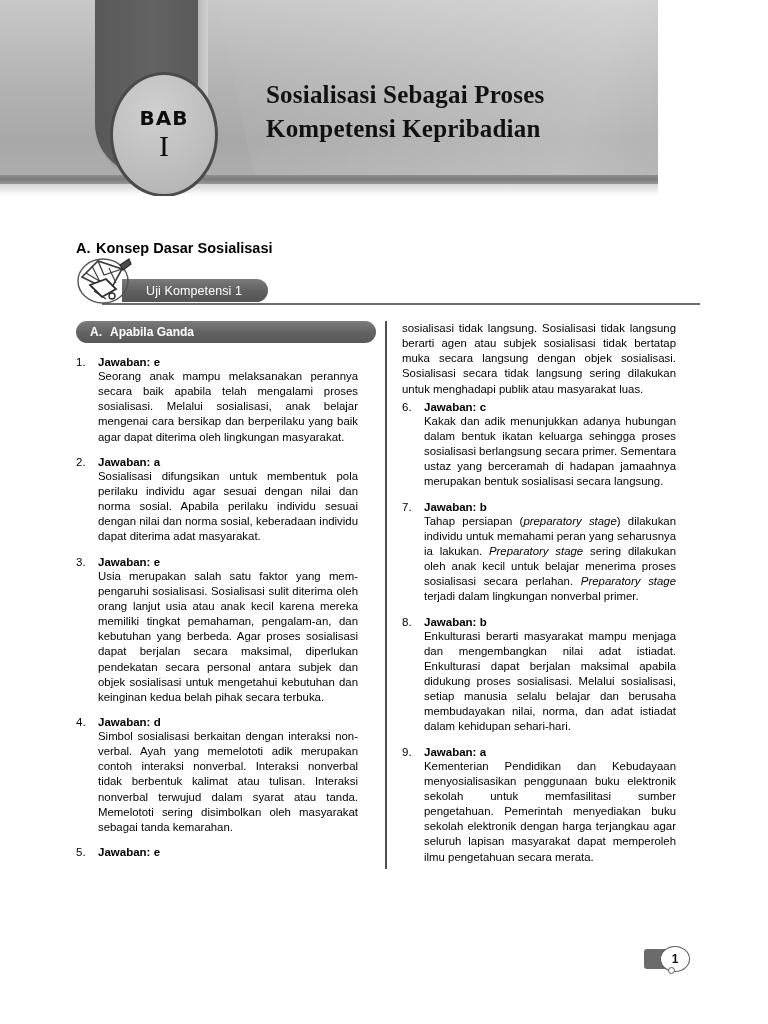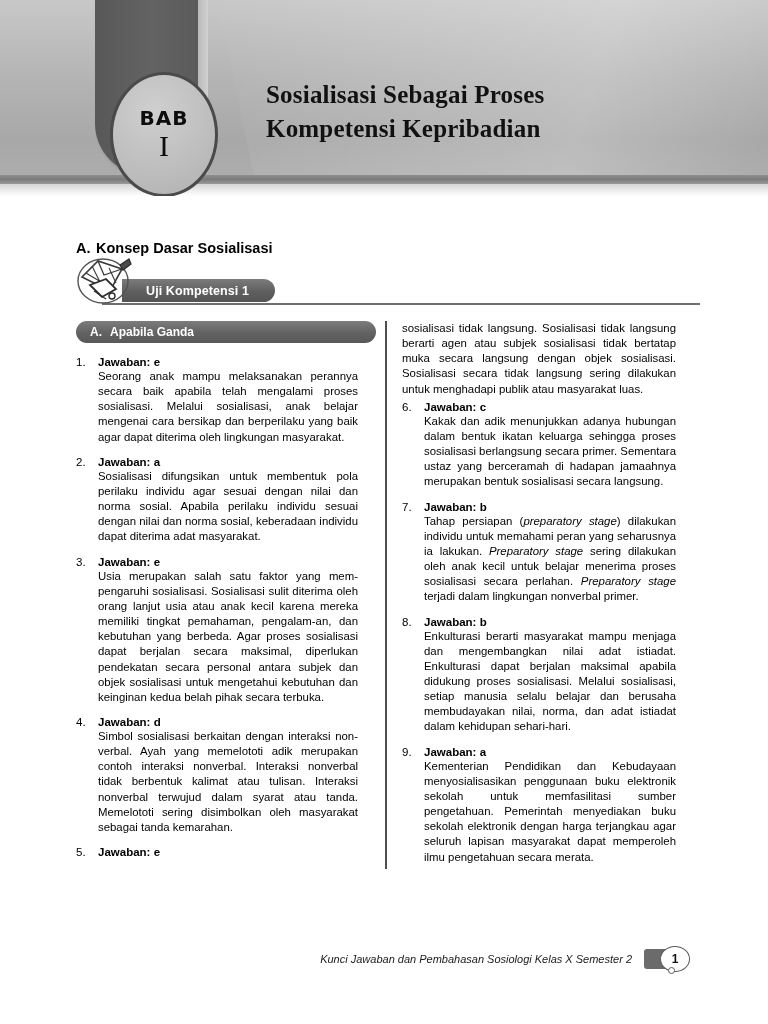--- a/index.html
+++ b/index.html
@@ -15,21 +15,21 @@
   .page {
     position: relative;
     width: 768px;
     height: 1024px;
     background: #ffffff;
   }
 
   
   .header {
     position: relative;
-    width: 768px;
+    width: 658px;
     height: 196px;
     overflow: hidden;
     background: linear-gradient(180deg, #c8c8c8 0%, #b4b4b4 40%, #a8a8a8 72%, #b0b0b0 100%);
   }
 
   
   .swoosh {
     position: absolute;
     pointer-events: none;
     border-radius: 50%;
@@ -193,21 +193,21 @@
     position: absolute;
     left: 46px;
     top: 2px;
     height: 23px;
     padding: 0 26px 0 24px;
     border-radius: 0 14px 14px 0;
     background: linear-gradient(180deg, #7b7b7b 0%, #5f5f5f 55%, #545454 100%);
     display: flex;
     align-items: center;
     color: #ffffff;
-    font-weight: 700;
+    font-weight: 400;
     font-size: 12.5px;
     letter-spacing: 0.1px;
     text-align: right;
   }
   .uji-icon {
     position: absolute;
     left: 0px;
     top: -22px;
     width: 56px;
     height: 50px;
@@ -444,21 +444,20 @@
                 <span class="qans"><span class="lbl">Jawaban:</span> <span>a</span></span>
               </div>
               <div class="qbody">Kementerian Pendidikan dan Kebudayaan menyosialisasikan penggunaan buku elektronik sekolah untuk memfasilitasi sumber pengetahuan. Pemerintah menyediakan buku sekolah elektronik dengan harga terjangkau agar seluruh lapisan masyarakat dapat memperoleh ilmu pengetahuan secara merata.</div>
             </div>
           </div>
       </div>
     </div>
   </div>
 
   <div class="footer">
-    <div class="footer-text">Kunci Jawaban dan Pembahasan Sosiologi Kelas X Semester 2</div>
     <div class="page-badge">
       <div class="page-badge-rect"></div>
       <div class="page-badge-circ">1</div>
       <div class="page-badge-dot"></div>
     </div>
   </div>
 
 </div>
 
 </body></html>

